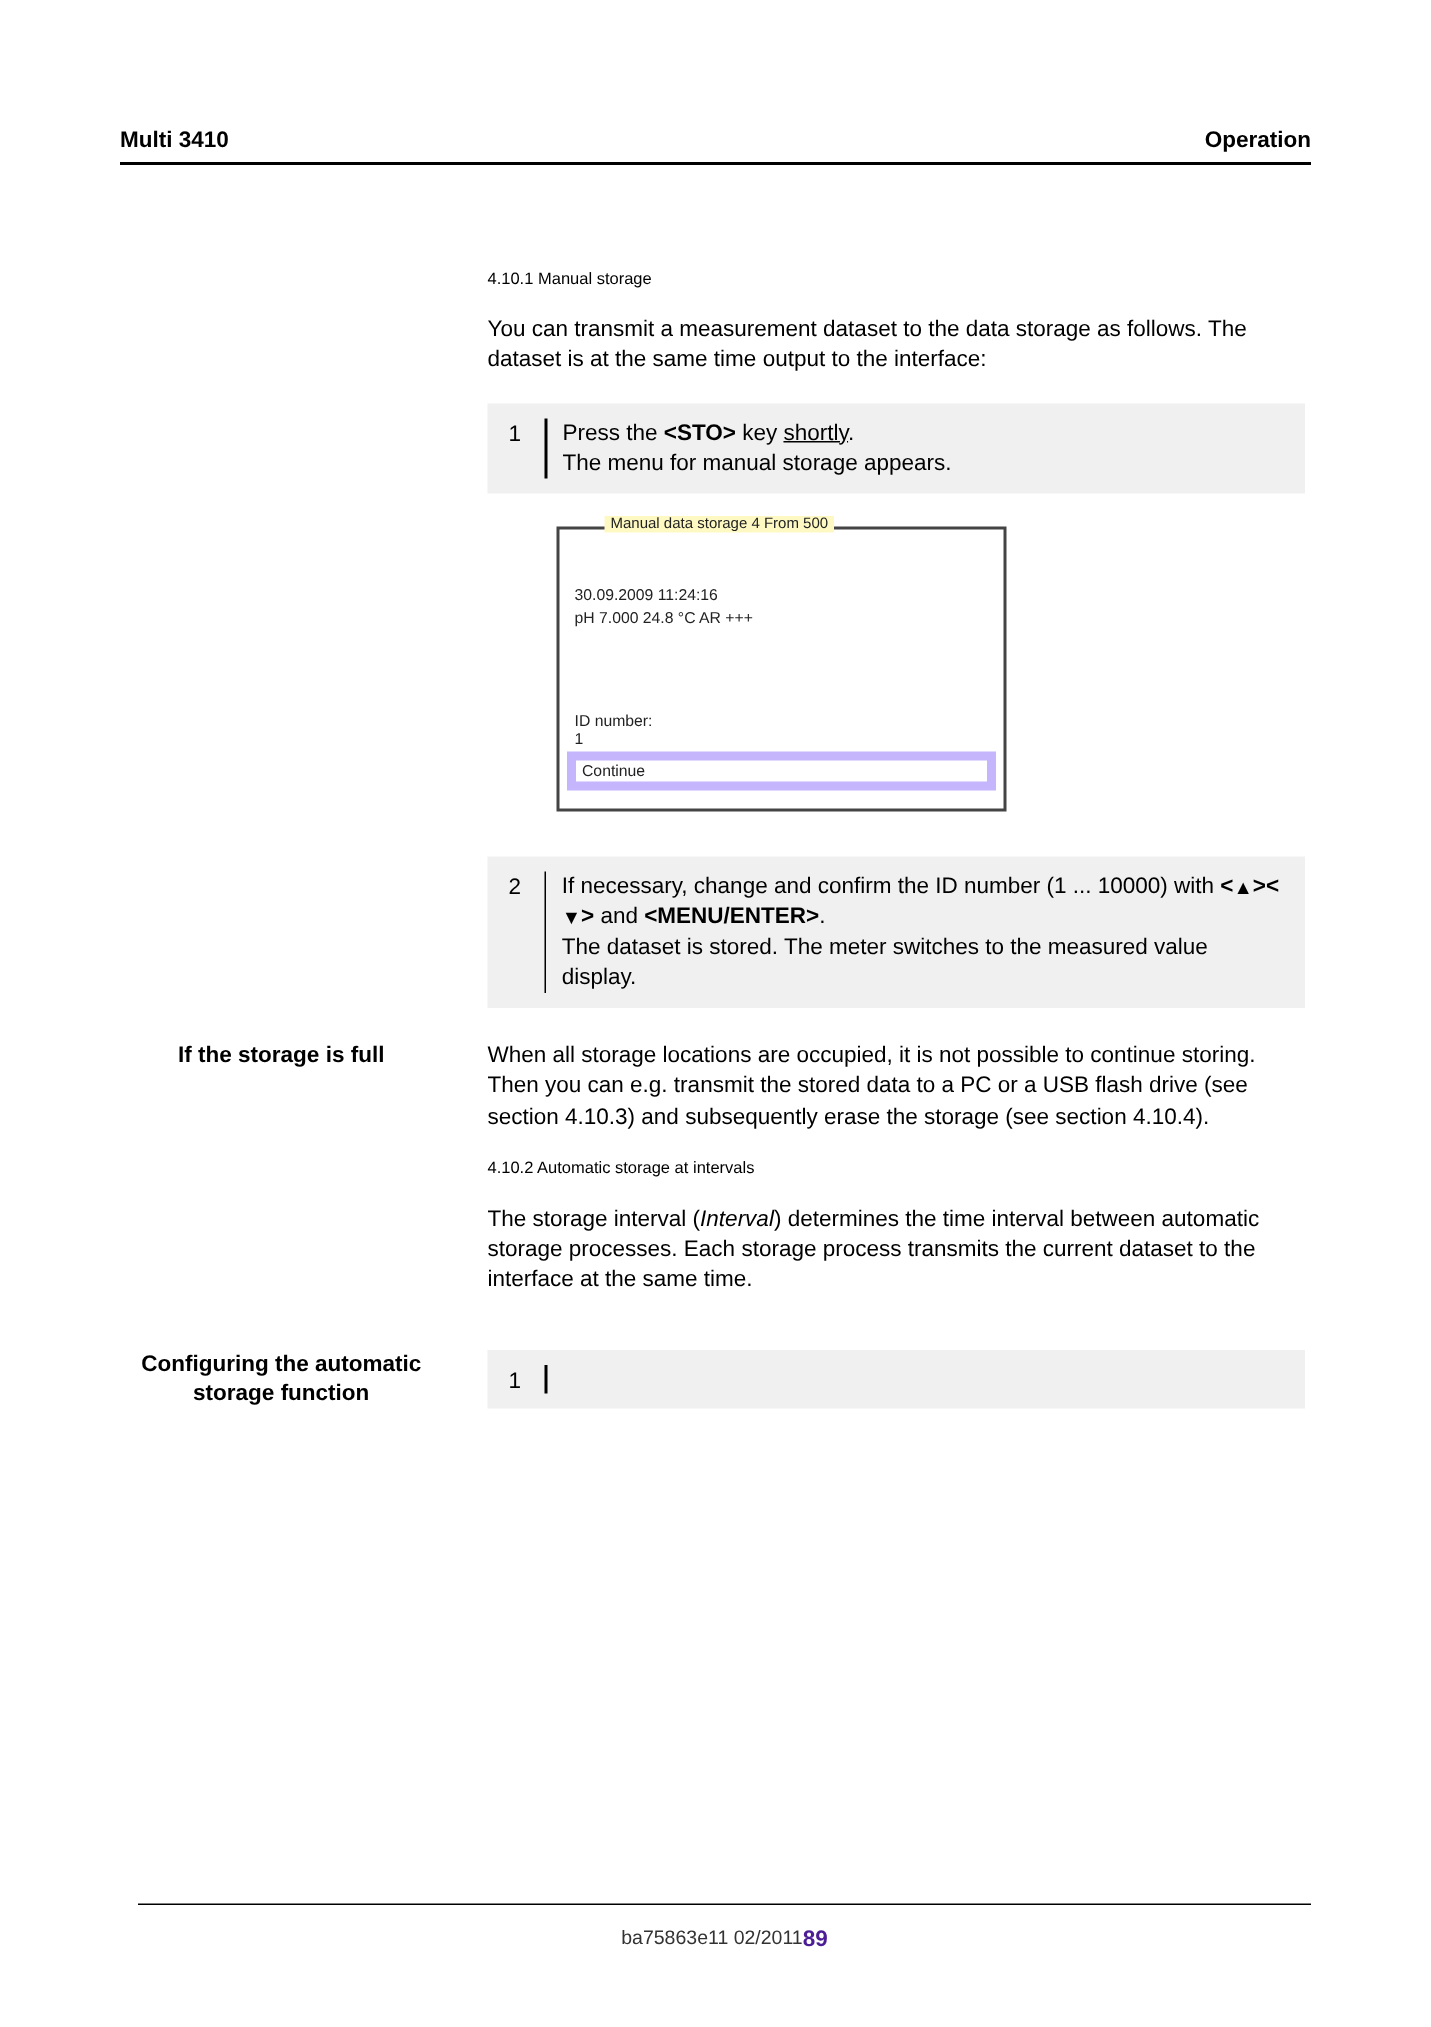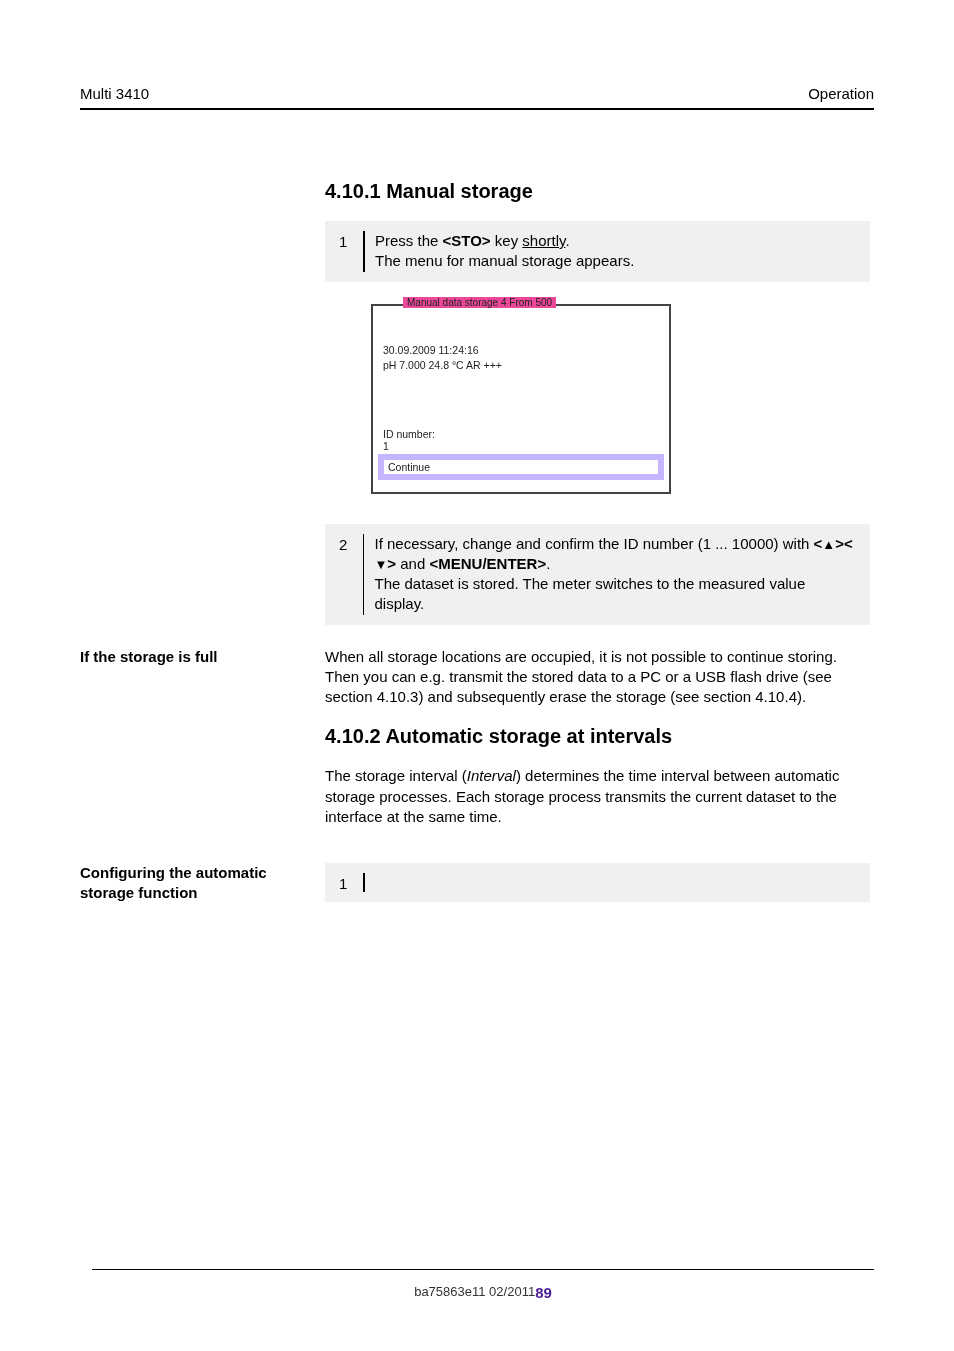--- a/index.html
+++ b/index.html
@@ -10,33 +10,33 @@
       color: #000;
       background: #fff;
       position: relative;
     }
     .page {
       padding: 85px 80px 0 80px;
     }
     .header {
       display: flex;
       justify-content: space-between;
-      font-weight: normal;
+      font-weight: bold;
       font-size: 15px;
       padding-bottom: 6px;
       border-bottom: 2px solid #000;
       margin-bottom: 70px;
     }
     .content-col {
       margin-left: 245px;
       width: 545px;
     }
     .section-heading {
-      font-weight: bold;
-      font-size: 20px;
+      font-weight: normal;
+      font-size: 11px;
       margin-bottom: 18px;
     }
     .para {
       font-size: 15px;
       line-height: 1.35;
       margin-bottom: 18px;
     }
     .step-box {
       background: #f0f0f0;
       padding: 10px 14px;
@@ -73,21 +73,21 @@
       color: #222;
     }
     .screen-title-row {
       position: relative;
       height: 18px;
     }
     .screen-title {
       position: absolute;
       top: -9px;
       left: 30px;
-      background: #ec4899;
+      background: #fef9c3;
       padding: 0 4px;
       font-size: 10px;
     }
     .screen-body {
       padding: 0 10px 6px 10px;
       margin-top: 20px;
     }
     .screen-line { margin-bottom: 3px; font-size: 10.5px;}
     .screen-spacer { height: 54px; }
     .screen-row-split {
@@ -108,21 +108,21 @@
       padding: 10px 0 6px 0;
       font-size: 10.5px;
     }
     .two-col-row {
       display: flex;
       align-items: flex-start;
       margin-bottom: 18px;
     }
     .side-label {
       width: 245px;
-      text-align: left;
+      text-align: center;
       padding-right: 30px;
       font-weight: bold;
       font-size: 15px;
       line-height: 1.3;
     }
     .side-content {
       width: 545px;
     }
     .italic { font-style: italic; }
     .footer {
@@ -149,20 +149,21 @@
 <body>
 
 <div class="page">
   <div class="header">
     <span>Multi 3410</span>
     <span>Operation</span>
   </div>
 
   <div class="content-col">
     <div class="section-heading">4.10.1  Manual storage</div>
+    <div class="para">You can transmit a measurement dataset to the data storage as follows. The dataset is at the same time output to the interface:</div>
 
     <div class="step-box">
       <div class="step-num">1</div>
       <div class="step-divider"></div>
       <div class="step-text">
         <span>Press the </span><b>&lt;STO&gt;</b><span> key </span><span class="underline">shortly</span><span>.</span><br>
         <span>The menu for manual storage appears.</span>
       </div>
     </div>
 

